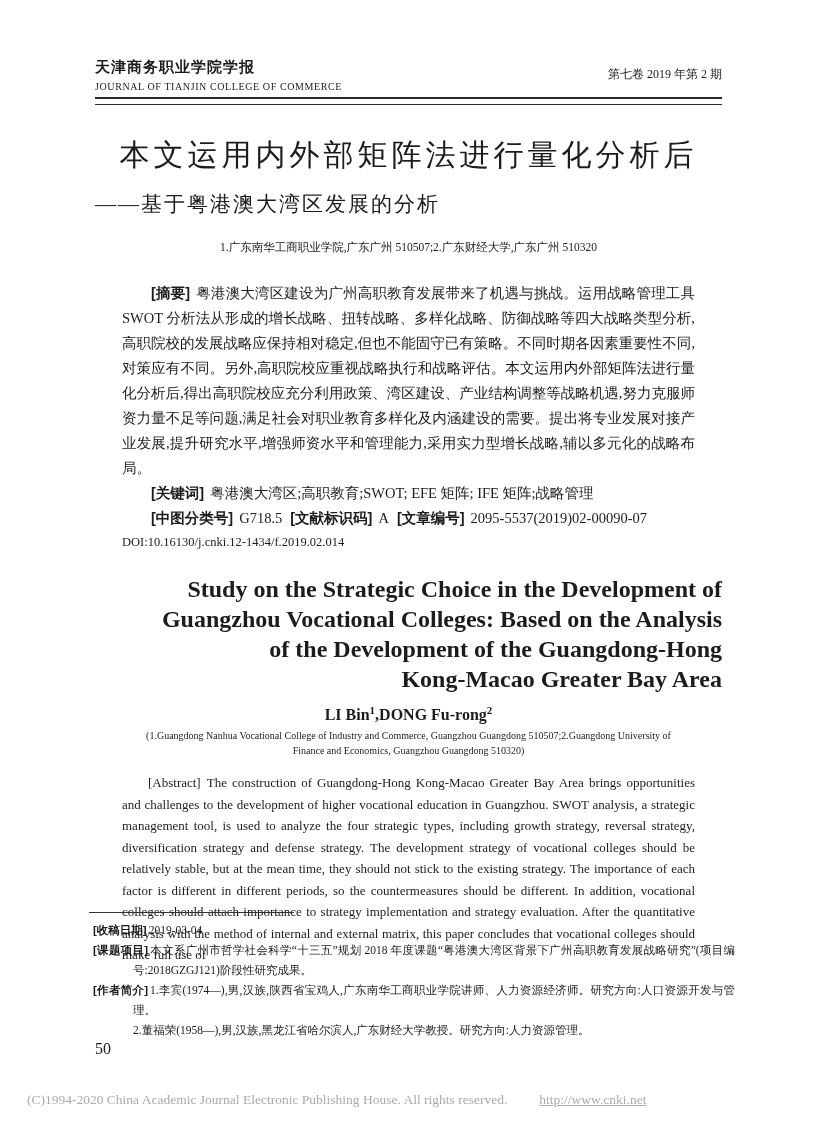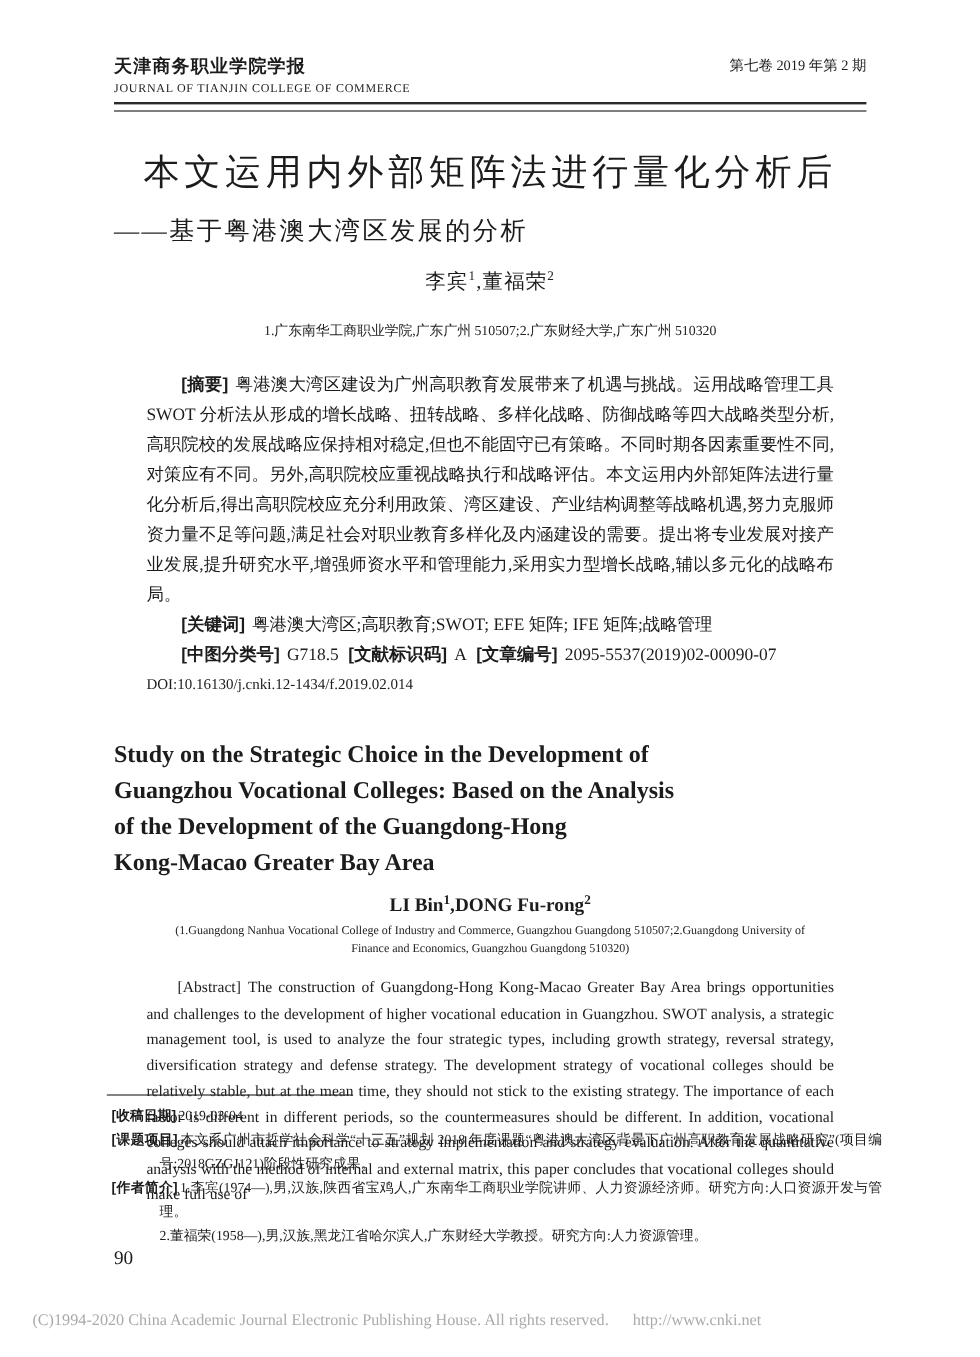--- a/index.html
+++ b/index.html
@@ -9,22 +9,22 @@
     margin:0 auto;
     background:#ffffff;
     overflow:hidden;
     font-family:"Liberation Serif", serif;
     color:#1c1c1c;
   }
   .content{margin:0 95px;}
 
   
   .jheader{
-    padding-top:46px;
-    display:flex;justify-content:space-between;align-items:flex-start;
+    padding-top:58px;
+    display:flex;justify-content:space-between;align-items:center;
   }
   .jtitle-cn{
     font-family:"Liberation Sans", sans-serif;
     font-weight:bold;font-size:15px;letter-spacing:1px;
   }
   .jtitle-en{
     font-size:10px;letter-spacing:0.6px;margin-top:4px;
   }
   .jissue{font-size:12px;padding-bottom:1px;white-space:nowrap;}
   .jrule{
@@ -61,22 +61,22 @@
   .cn-label{
     font-family:"Liberation Sans", sans-serif;
     font-weight:bold;margin-right:6px;
   }
   .cn-line{font-size:14.5px;line-height:25px;text-indent:2em;}
   .clc-part{margin-right:8px;}
   .doi-line{font-size:12.5px;line-height:23px;text-indent:0;}
 
   
   .title-en{
-    margin-top:32px;text-align:left;
-    font-weight:bold;font-size:20px;line-height:30px;
+    margin-top:20px;text-align:right;
+    font-weight:bold;font-size:24px;line-height:30px;
   }
   .authors-en{
     margin-top:10px;text-align:center;
     font-weight:bold;font-size:16px;
   }
   .affil-en{
     margin-top:4px;text-align:center;
     font-size:10px;line-height:15px;color:#222;
   }
   .en-abstract{
@@ -105,41 +105,40 @@
   }
 
   .page-number{
     position:absolute;left:95px;top:1040px;
     font-size:16px;
   }
   .copyright{
     position:absolute;left:27px;top:1092px;
     font-size:13.5px;color:#aaaaaa;white-space:nowrap;
   }
-  .copyright .url{margin-left:20px;}
+  .copyright .url{margin-left:32px;text-decoration:underline;}
 </style>
 </head>
 <body>
 
 <div class="page">
   <div class="content">
 
     <div class="jheader">
       <div>
         <div class="jtitle-cn">天津商务职业学院学报</div>
         <div class="jtitle-en">JOURNAL OF TIANJIN COLLEGE OF COMMERCE</div>
       </div>
       <div class="jissue">第七卷 2019 年第 2 期</div>
     </div>
     <div class="jrule"></div>
 
     <div class="title-cn">本文运用内外部矩阵法进行量化分析后</div>
     <div class="subtitle-cn">——基于粤港澳大湾区发展的分析</div>
 
-    <div class="authors-cn"><span>李宾</span><sup>1</sup><span>,</span><span>董福荣</span><sup>2</sup></div>
 
     <div class="affil-cn">1.广东南华工商职业学院,广东广州 510507;2.广东财经大学,广东广州  510320</div>
 
     <div class="cn-block">
       <div class="cn-abstract"><span class="cn-label">[摘要]</span><span>粤港澳大湾区建设为广州高职教育发展带来了机遇与挑战。运用战略管理工具SWOT 分析法从形成的增长战略、扭转战略、多样化战略、防御战略等四大战略类型分析,高职院校的发展战略应保持相对稳定,但也不能固守已有策略。不同时期各因素重要性不同,对策应有不同。另外,高职院校应重视战略执行和战略评估。本文运用内外部矩阵法进行量化分析后,得出高职院校应充分利用政策、湾区建设、产业结构调整等战略机遇,努力克服师资力量不足等问题,满足社会对职业教育多样化及内涵建设的需要。提出将专业发展对接产业发展,提升研究水平,增强师资水平和管理能力,采用实力型增长战略,辅以多元化的战略布局。</span></div>
       <div class="cn-line"><span class="cn-label">[关键词]</span><span>粤港澳大湾区;高职教育;SWOT; EFE 矩阵; IFE 矩阵;战略管理</span></div>
       <div class="cn-line"><span class="cn-label">[中图分类号]</span><span class="clc-part">G718.5</span><span class="cn-label">[文献标识码]</span><span class="clc-part">A</span><span class="cn-label">[文章编号]</span><span>2095-5537(2019)02-00090-07</span></div>
       <div class="cn-line doi-line">DOI:10.16130/j.cnki.12-1434/f.2019.02.014</div>
     </div>
 
@@ -162,16 +161,16 @@
   </div>
 
   <div class="footnotes">
     <div class="fn-rule"></div>
     <div class="fn-entry"><span class="fn-label">[收稿日期]</span><span>2019-03-04</span></div>
     <div class="fn-entry"><span class="fn-label">[课题项目]</span><span>本文系广州市哲学社会科学“十三五”规划 2018 年度课题“粤港澳大湾区背景下广州高职教育发展战略研究”(项目编号:2018GZGJ121)阶段性研究成果。</span></div>
     <div class="fn-entry"><span class="fn-label">[作者简介]</span><span>1.李宾(1974—),男,汉族,陕西省宝鸡人,广东南华工商职业学院讲师、人力资源经济师。研究方向:人口资源开发与管理。</span></div>
     <div class="fn-cont">2.董福荣(1958—),男,汉族,黑龙江省哈尔滨人,广东财经大学教授。研究方向:人力资源管理。</div>
   </div>
 
-  <div class="page-number">90</div>
+  <div class="page-number">50</div>
 
   <div class="copyright"><span>(C)1994-2020 China Academic Journal Electronic Publishing House. All rights reserved.</span><span class="url">http://www.cnki.net</span></div>
 </div>
 
 </body></html>

